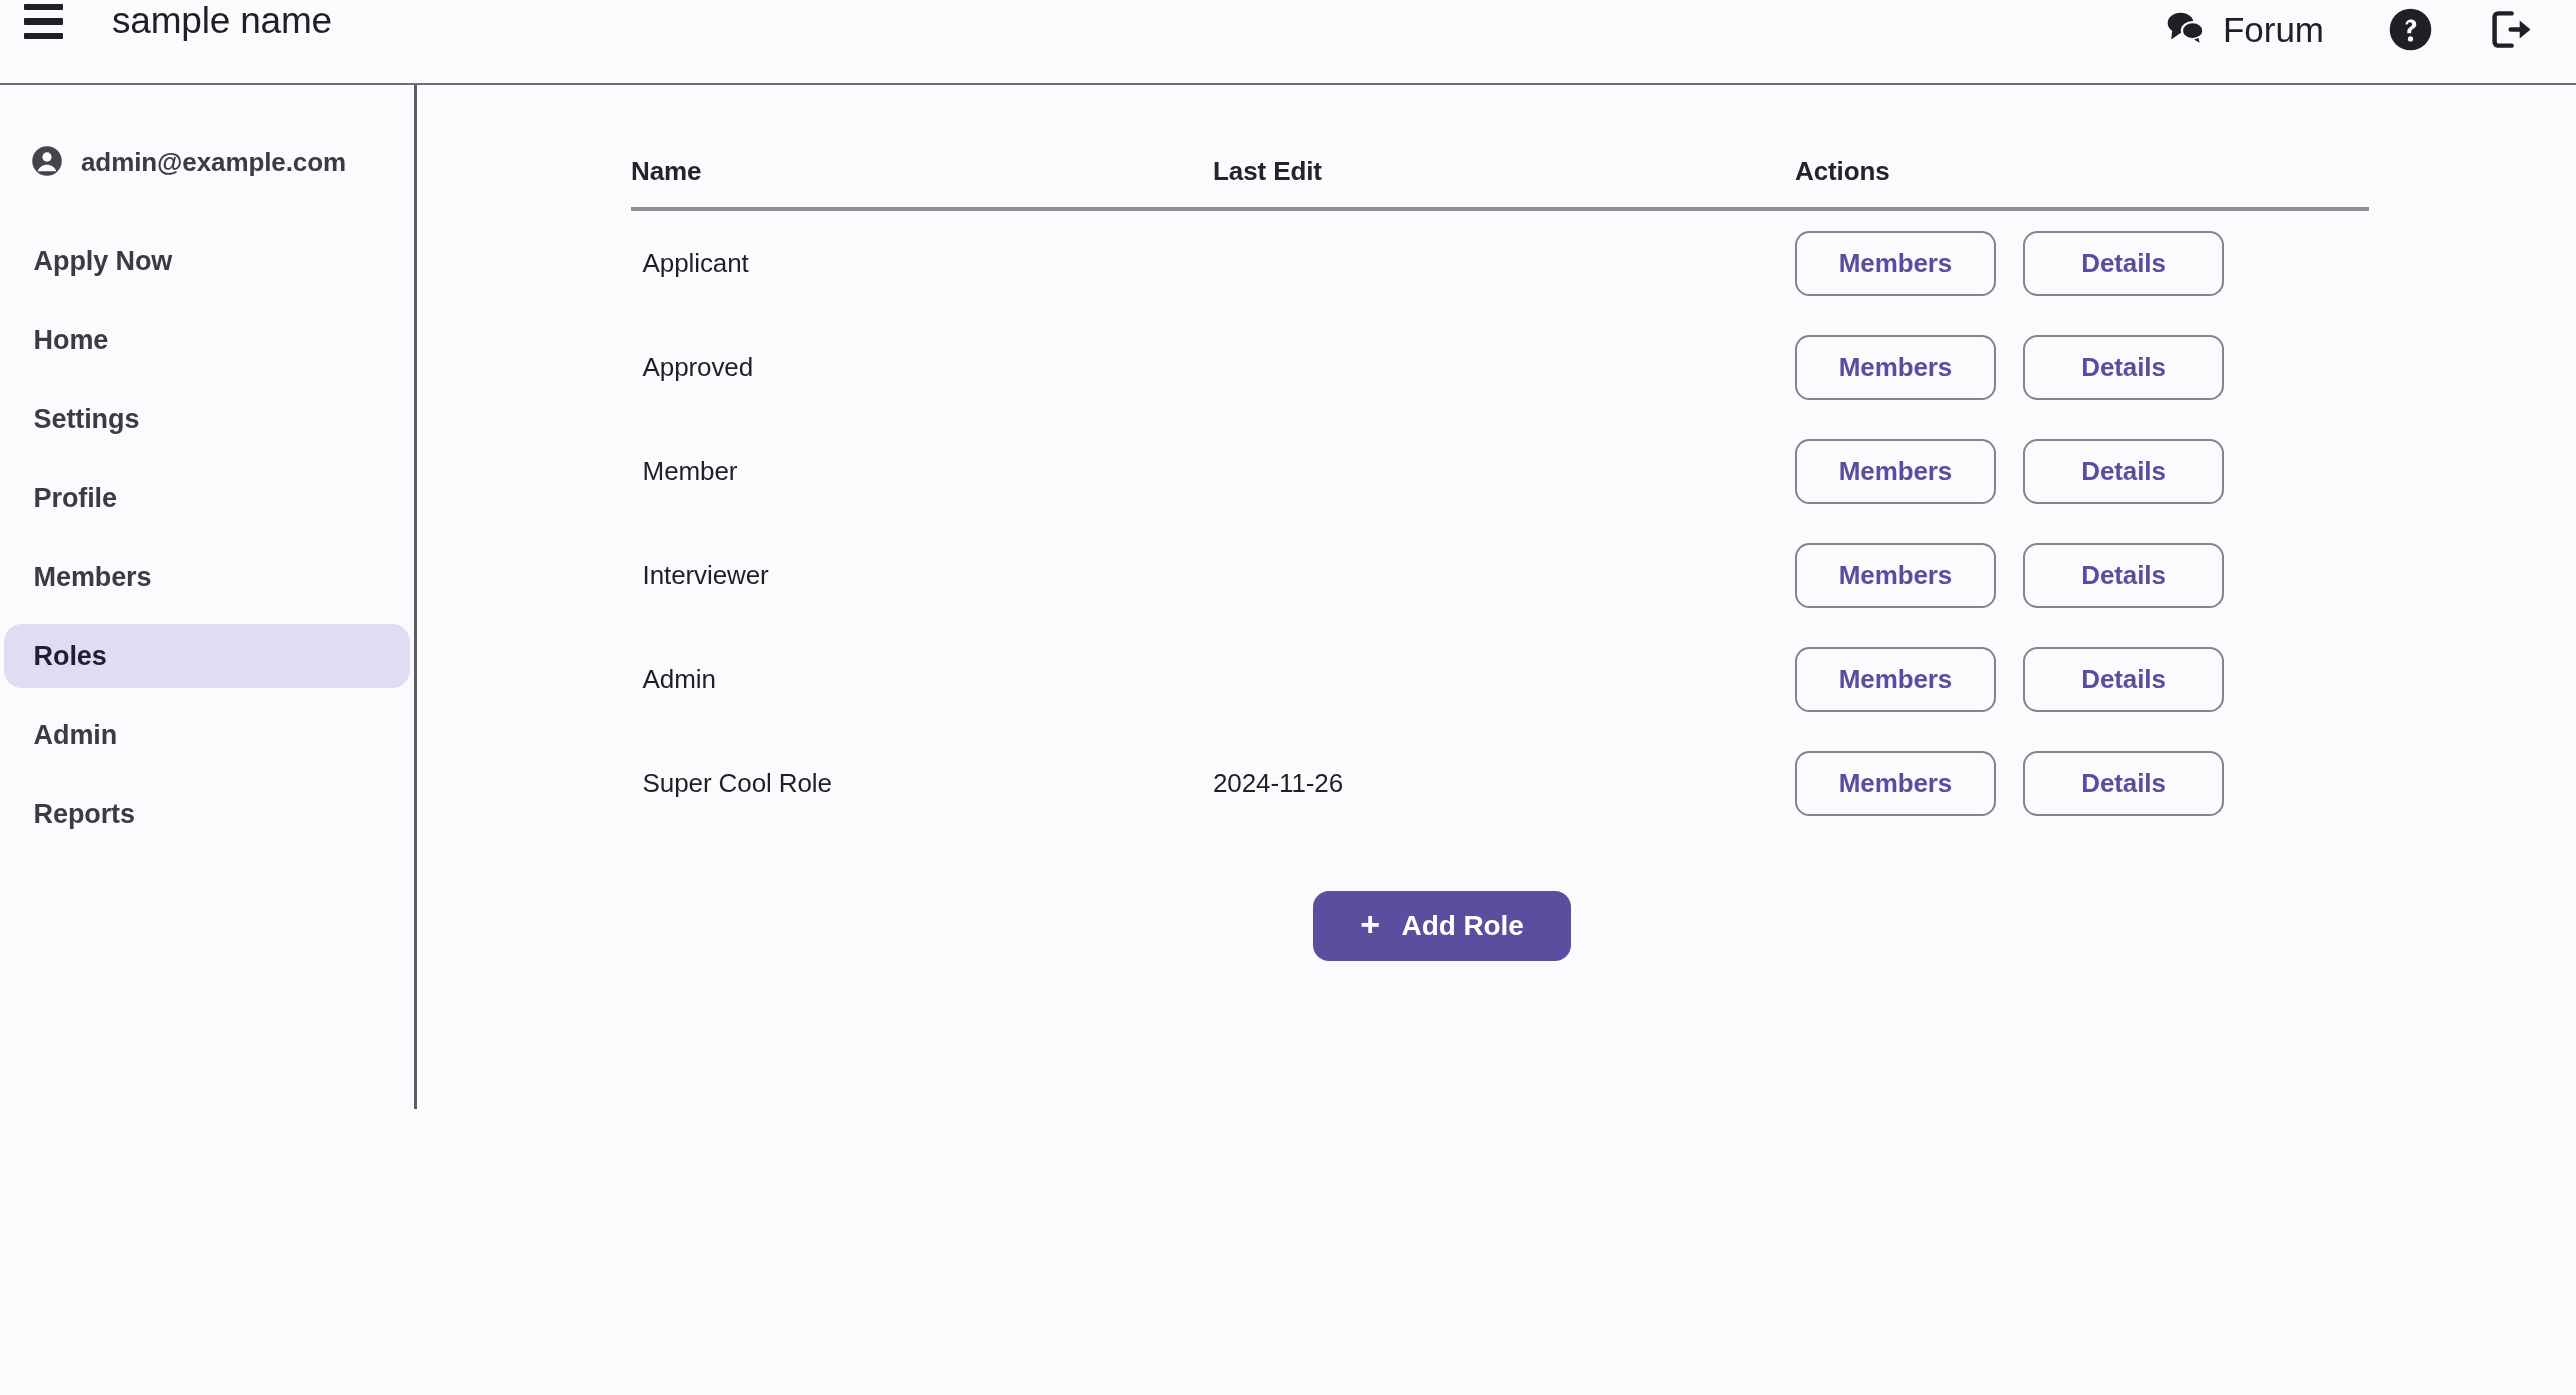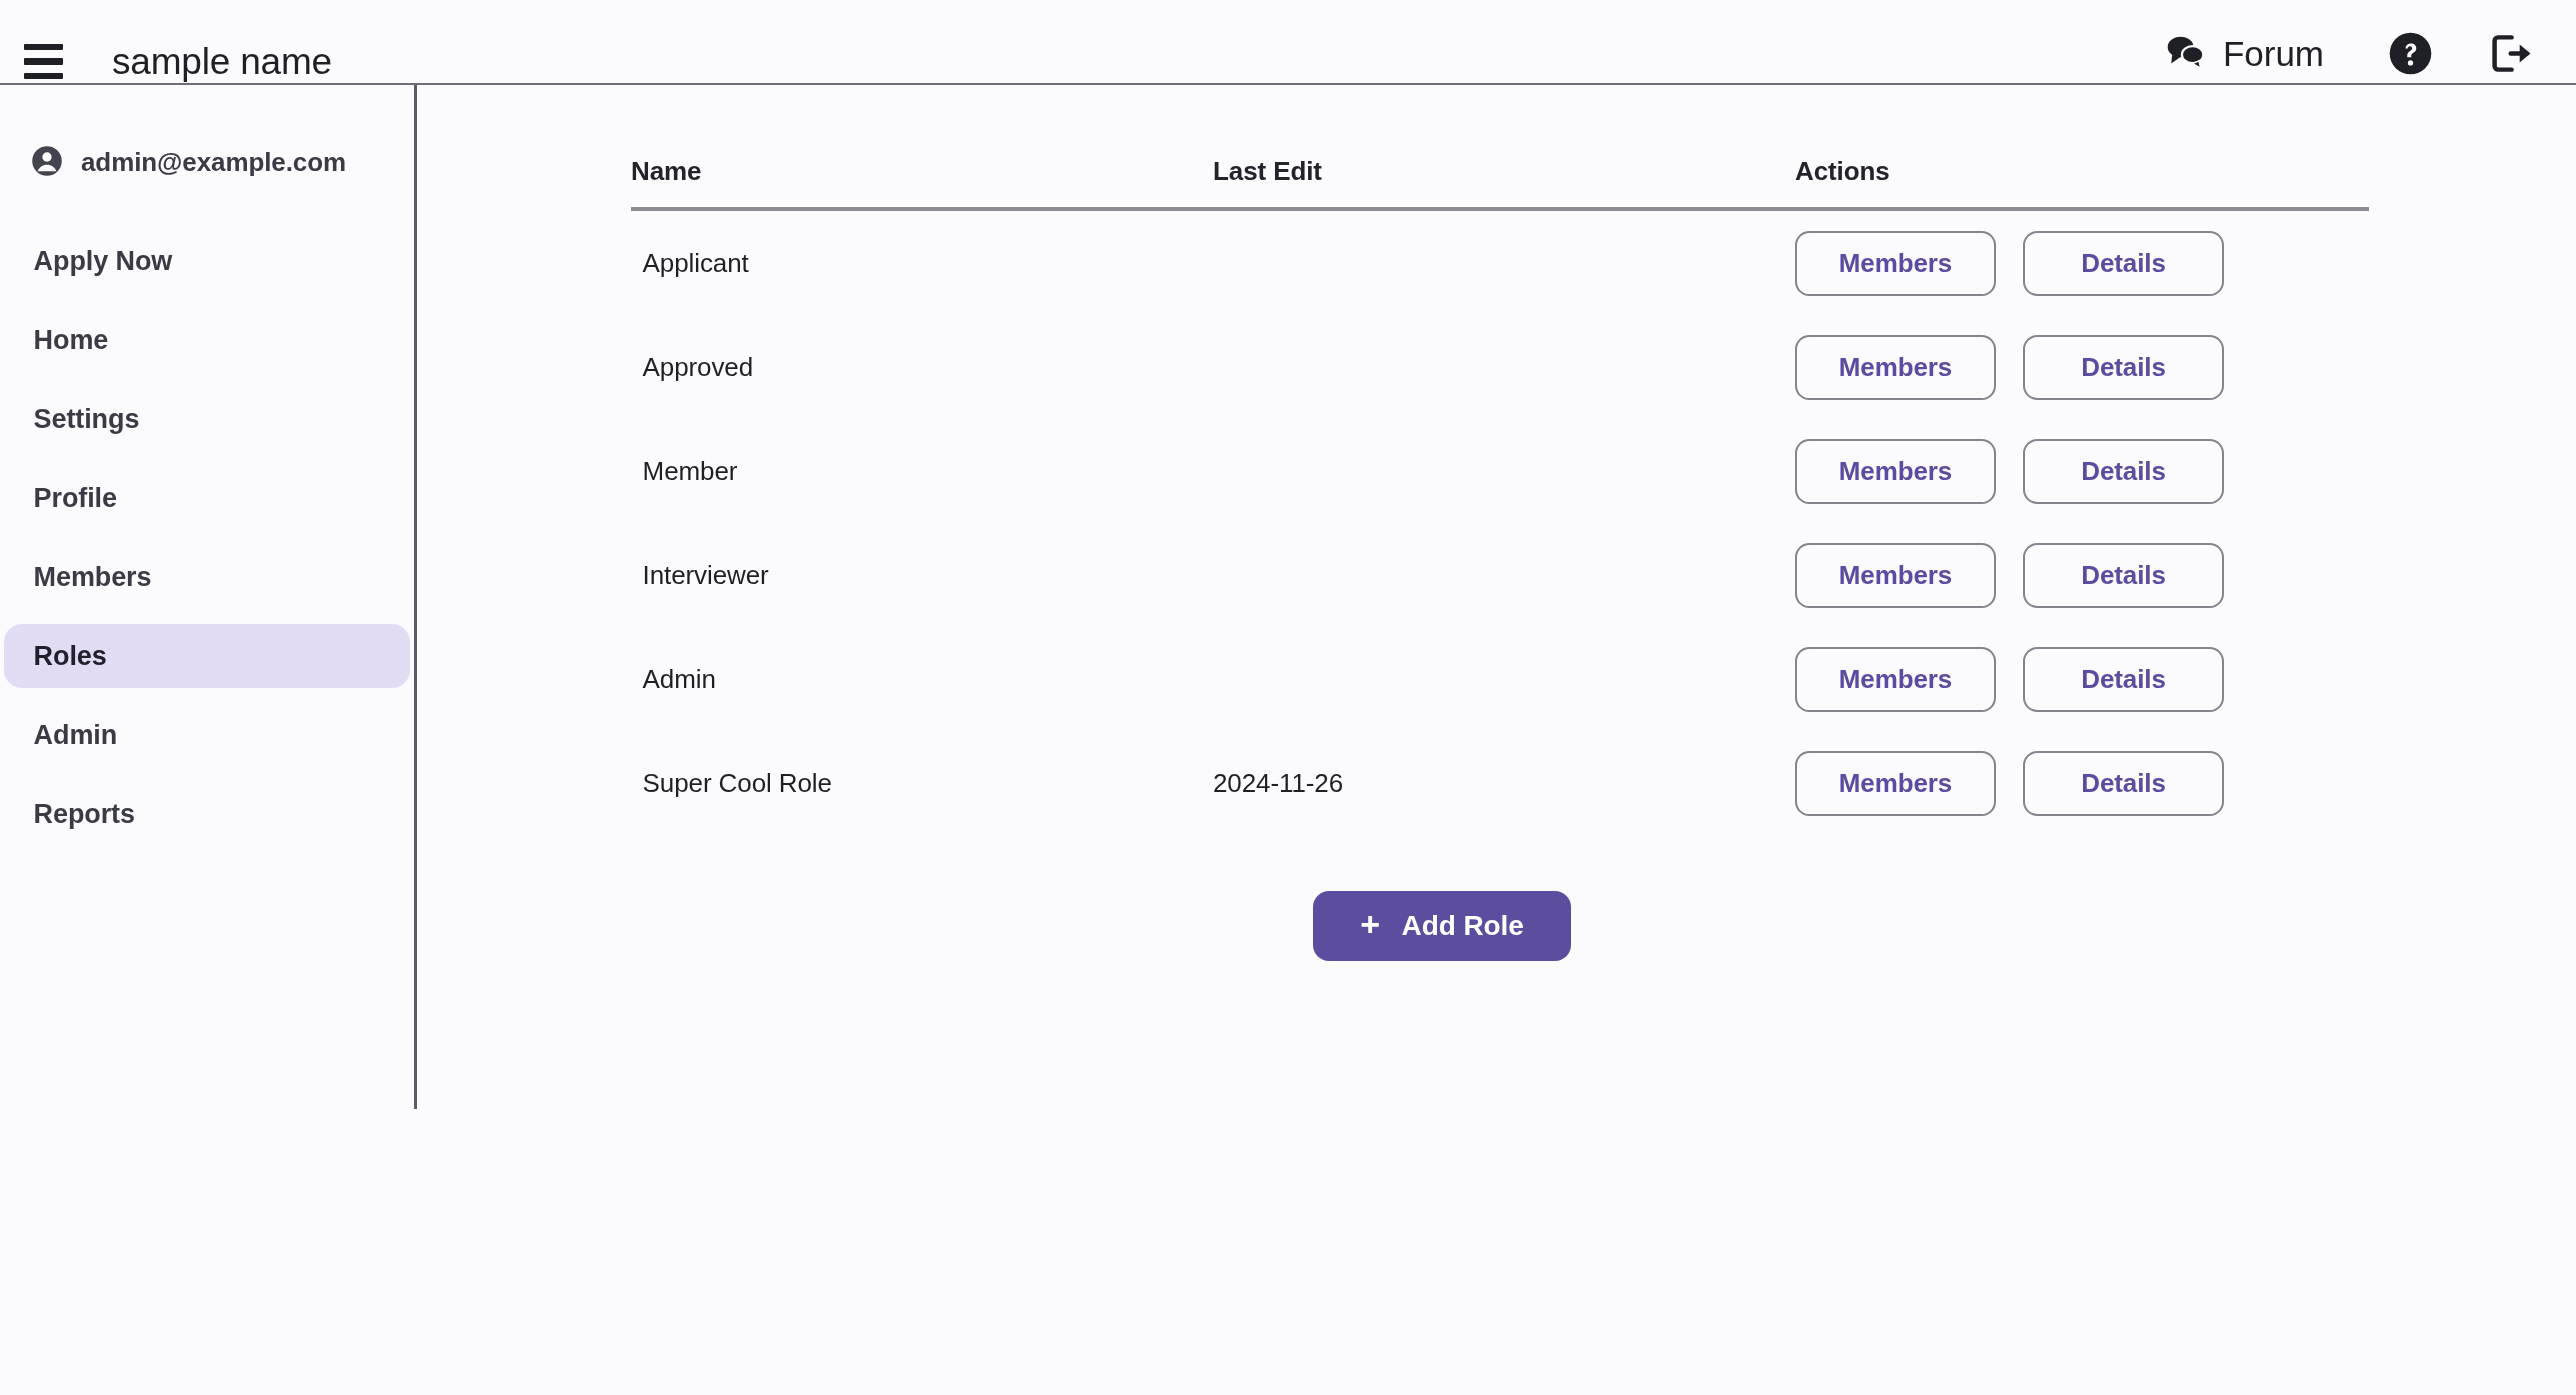--- a/index.html
+++ b/index.html
@@ -18,21 +18,21 @@
 
   
   .topbar {
     position: absolute;
     top: 0; left: 0;
     width: 2576px;
     height: 85px;
     background: #fbfafd;
     border-bottom: 2.7px solid #6e6e7a;
     display: flex;
-    align-items: flex-end;
+    align-items: flex-start;
   }
   .hamburger {
     margin-left: 24px;
     width: 48px;
     height: 43px;
     display: flex;
     flex-direction: column;
     justify-content: center;
     gap: 8px;
     cursor: pointer;

